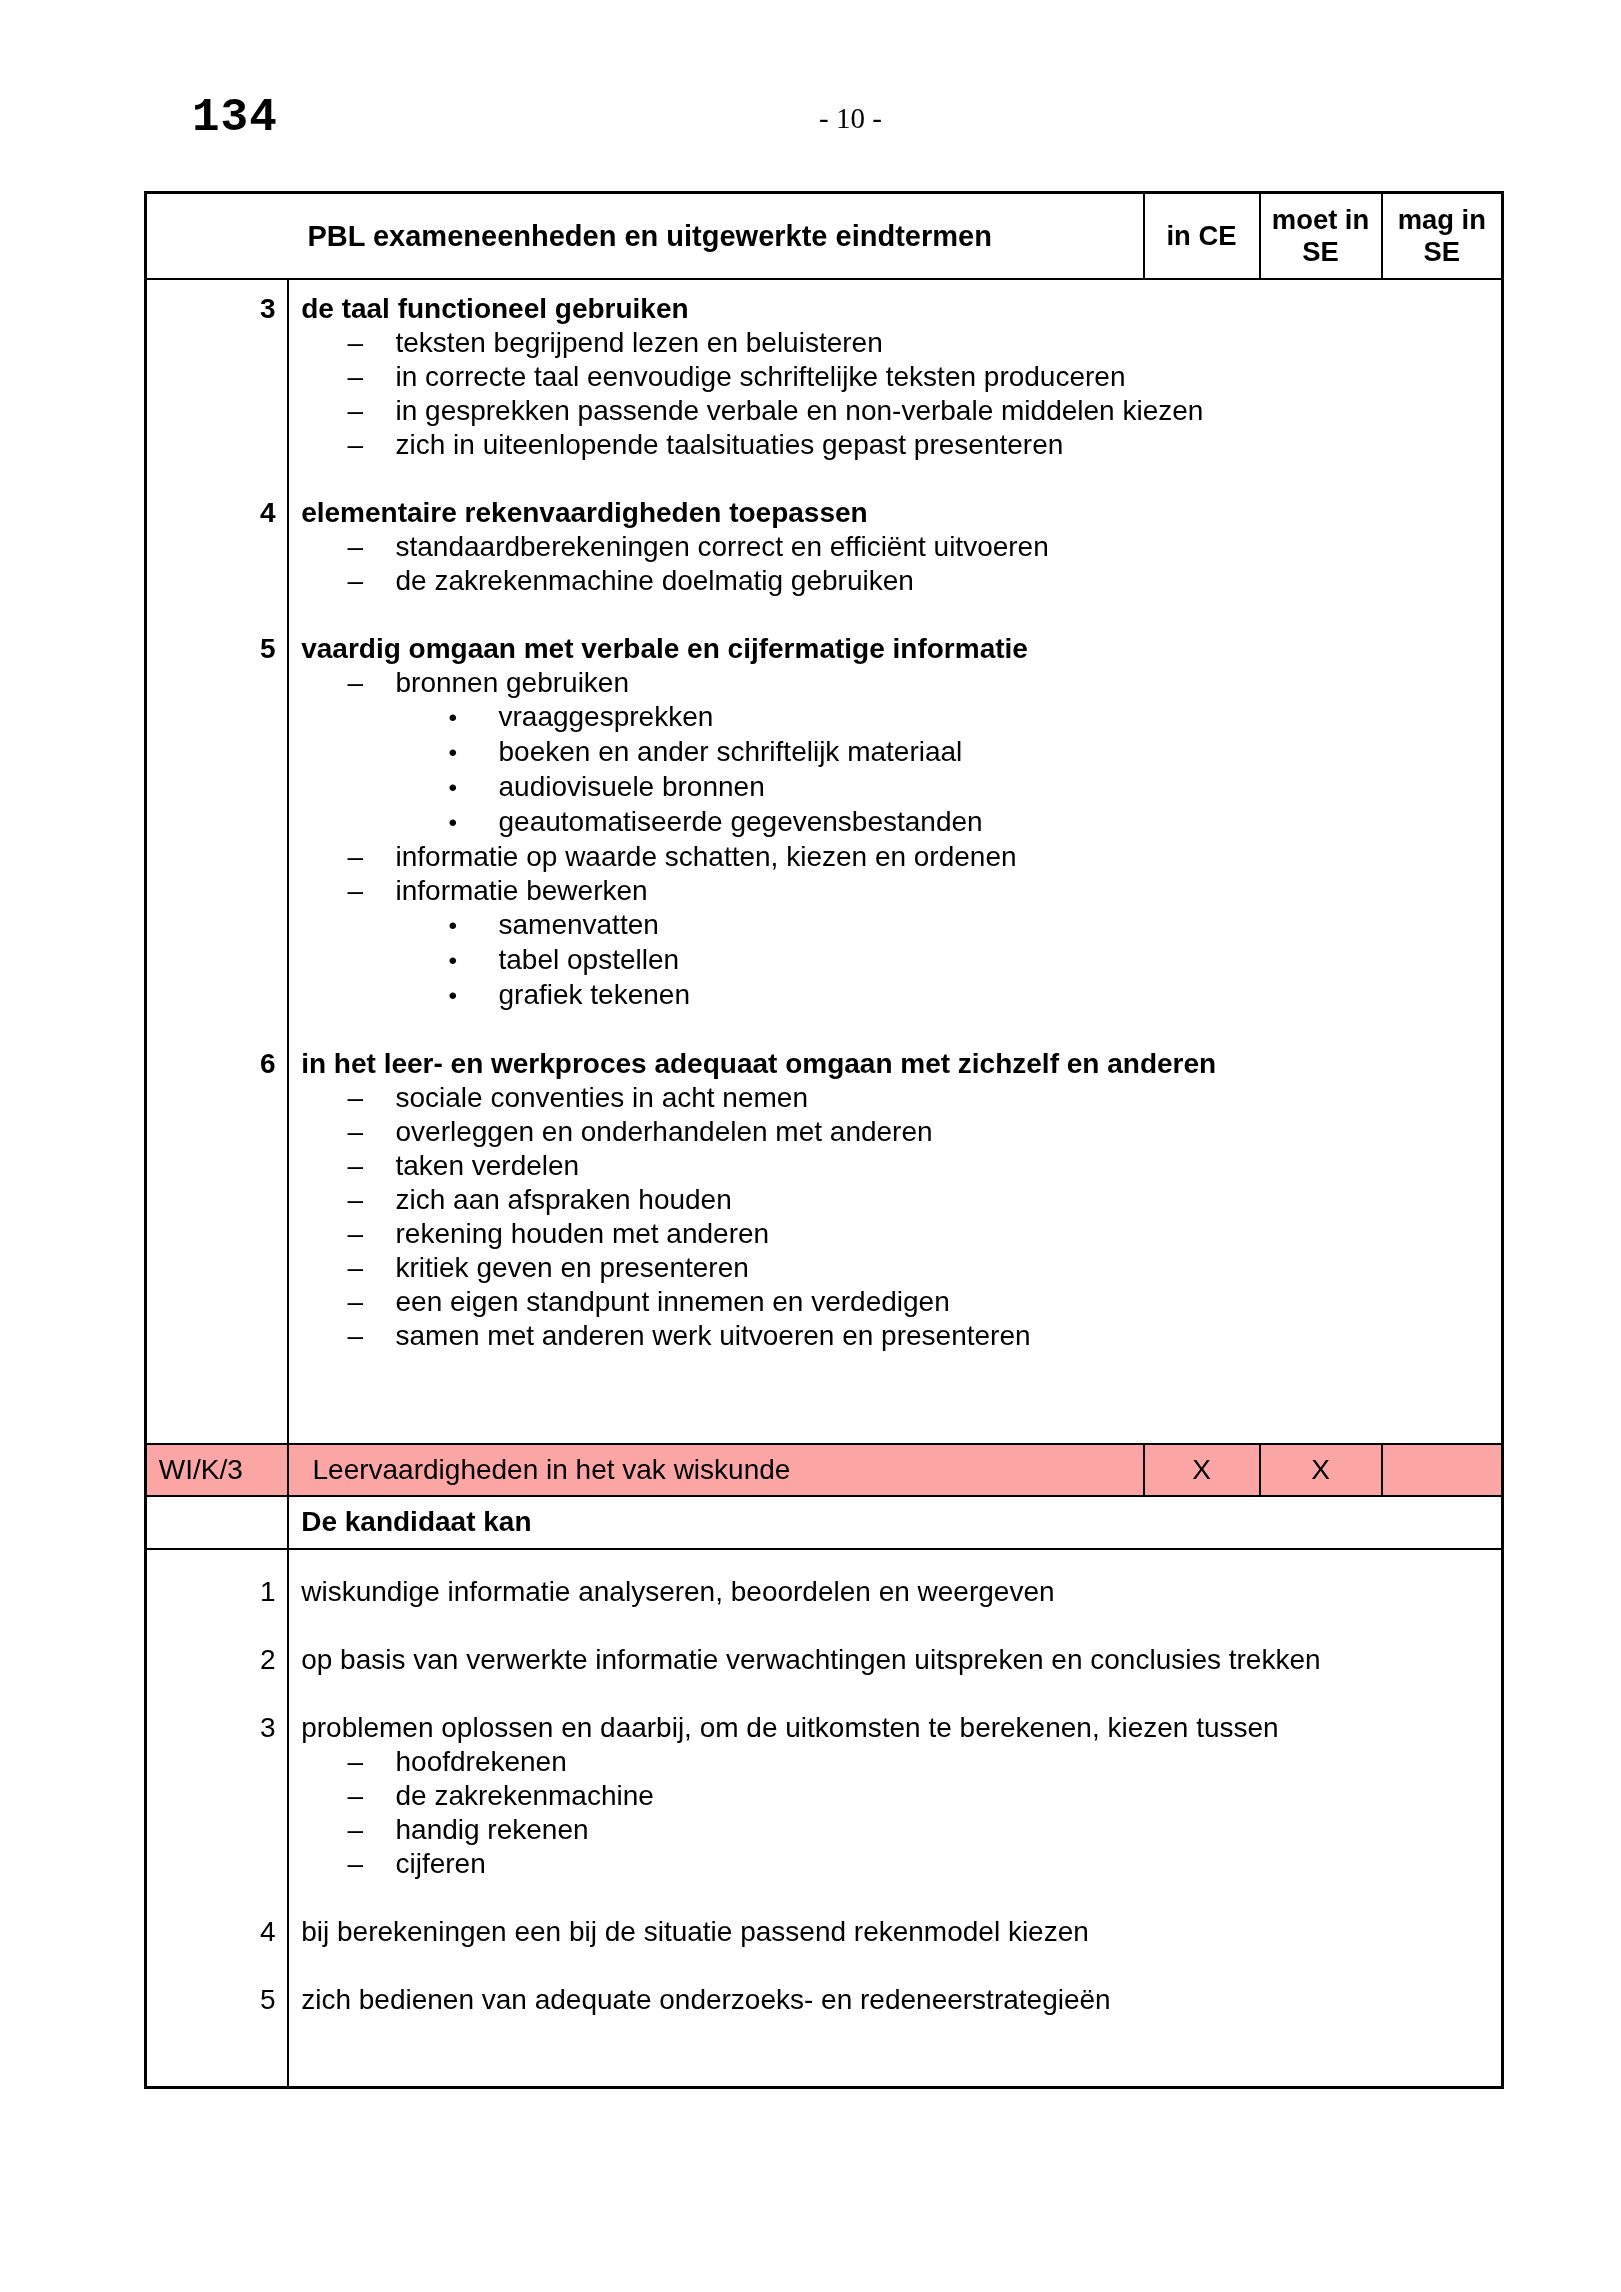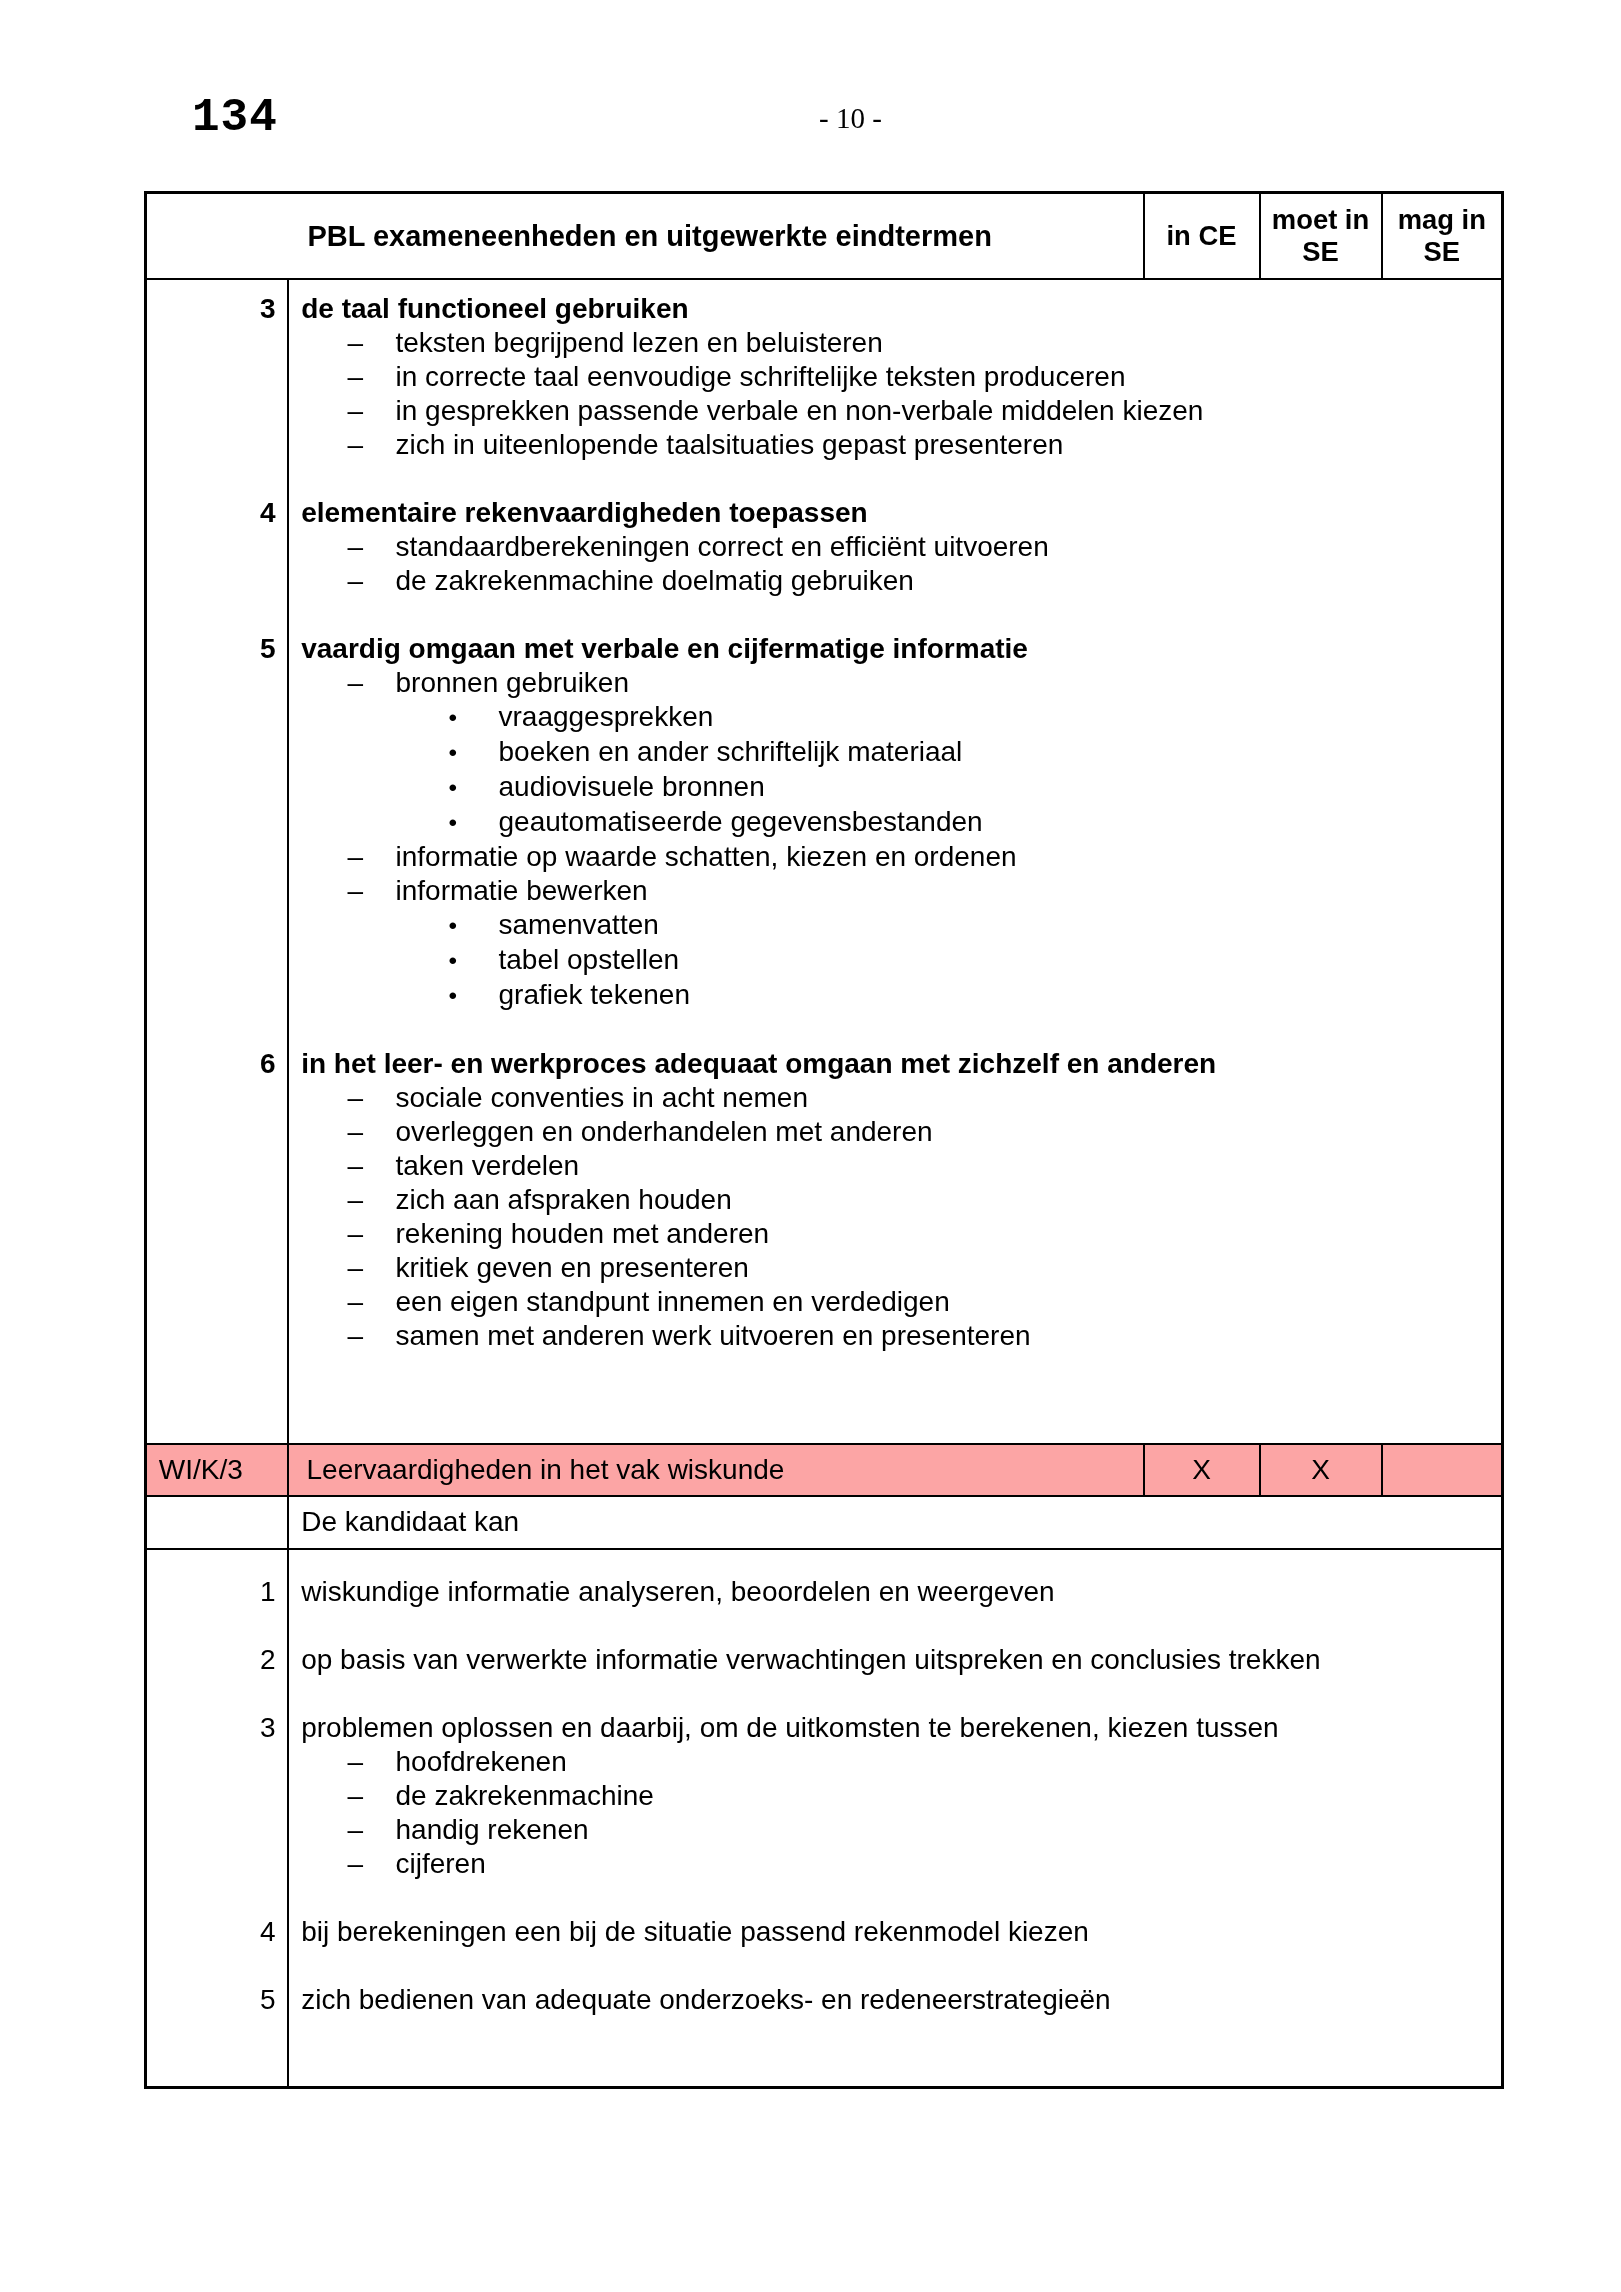--- a/index.html
+++ b/index.html
@@ -37,24 +37,24 @@
   .item-num{position:absolute;left:-93px;top:0;width:80px;text-align:right;}
   .item-title{padding-left:12.7px;}
   .b1 .item-num,.b1 .item-title{font-weight:bold;}
   .sub{padding-left:59px;}
   .sub .marker{display:inline-block;width:48px;}
   .sub.lvl2{padding-left:160px;}
   .sub.lvl2 .marker{width:50px;font-size:24.5px;}
   
   .gray-row td{background:#fca5a5;font-size:28px;vertical-align:middle;height:50px;}
   .code-cell{padding-left:11.8px;}
-  .gray-title{padding-left:18px;}
+  .gray-title{padding-left:24px;}
   .x-cell{text-align:center;}
   
-  .intro-cell{font-size:28px;vertical-align:middle;padding-left:12.7px;height:51px;}
+  .intro-cell{font-size:28px;vertical-align:middle;padding-left:12.7px;height:51px;font-weight:bold;}
   .h-body1{height:1151px;}
   .h-body2{height:511px;}
 </style>
 </head>
 <body>
 
 <div class="page-number">134</div>
 <div class="folio">- 10 -</div>
 
 <table class="doc">

